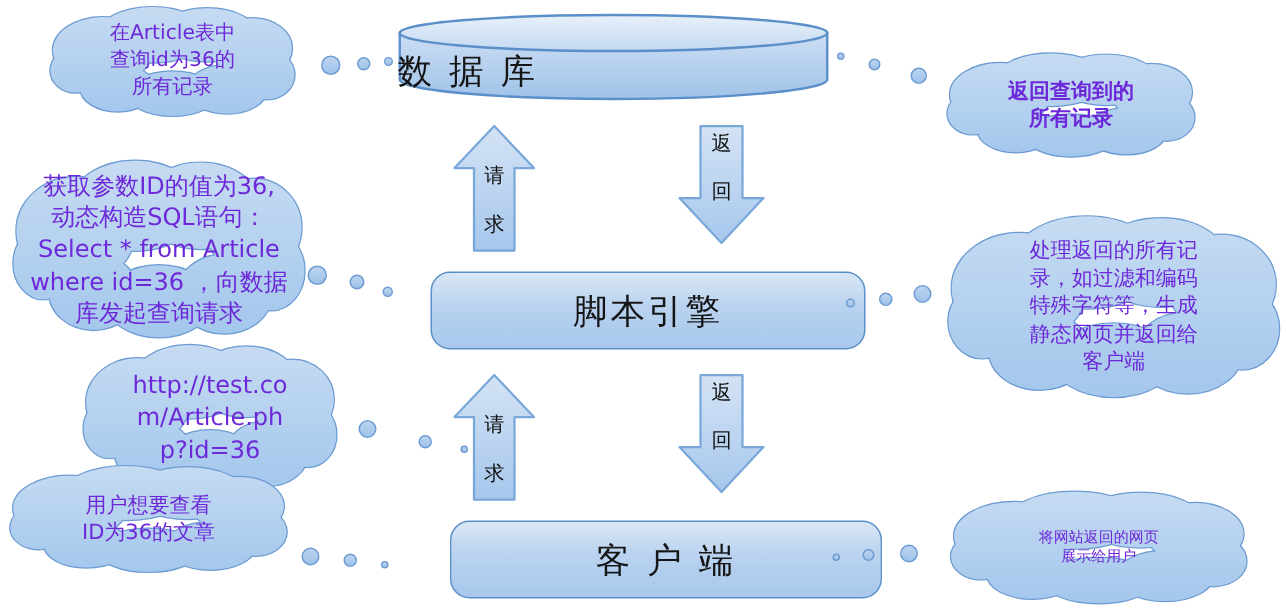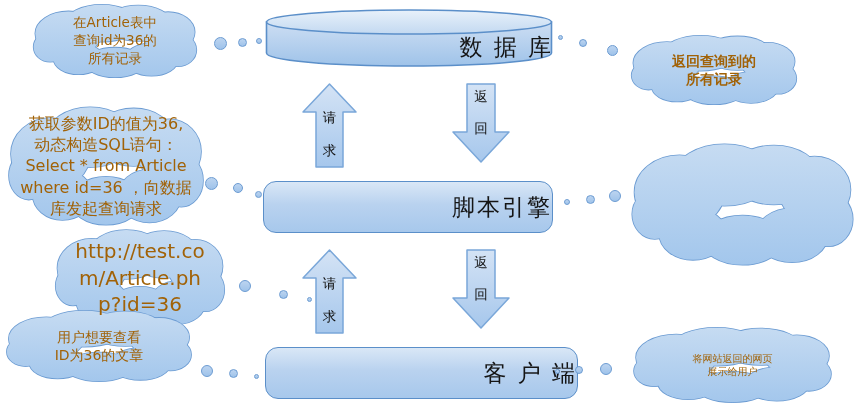--- a/index.html
+++ b/index.html
@@ -5,41 +5,42 @@
   html,body{margin:0;padding:0;background:#fff;}
   .stage{
     position:relative;width:857px;height:406px;background:#ffffff;overflow:hidden;
     font-family:"DejaVu Sans","Liberation Sans",sans-serif;color:#111;
   }
   
   .node{position:absolute;}
   .node-rect{
     background:linear-gradient(180deg,#d9e7f6 0%,#b9d2ef 45%,#a7c8ec 100%);
     border:1.6px solid #5b8fc9;border-radius:13px;
-    display:flex;align-items:center;justify-content:flex-end;
+    display:flex;align-items:center;justify-content:center;
     box-sizing:border-box;
+    margin-left:24px;
   }
   .node-label{font-size:23px;color:#151515;letter-spacing:2px;white-space:pre;}
-  .cyl-label{position:absolute;left:0;right:0;top:24px;text-align:right;
+  .cyl-label{position:absolute;left:0;right:0;top:24px;text-align:left;
     font-size:23px;color:#151515;letter-spacing:2px;white-space:pre;}
   
   .block-arrow{position:absolute;}
   .block-arrow svg{display:block;}
   .arrow-char{
     position:absolute;left:50%;transform:translateX(-50%);
     font-size:13.5px;color:#111;line-height:1;
   }
   
   .cloud{
     position:absolute;display:flex;align-items:center;justify-content:center;
     text-align:center;
   }
   .cloud-bg{position:absolute;left:0;top:0;z-index:0;}
   .cloud-text{
-    position:relative;z-index:1;white-space:pre-line;line-height:1.32;color:#a16207;
+    position:relative;z-index:1;white-space:pre-line;line-height:1.32;color:#6d28d9;
     padding:2px 10px;
   }
   
   .dot{
     position:absolute;border-radius:50%;
     background:linear-gradient(180deg,#bcd4f0,#9fc3ea);
     border:1.5px solid #6b9bd2;box-sizing:border-box;
   }
   
   .watermark{
@@ -74,21 +75,21 @@
       <path d="M1.5,14 V45 A142.5,13 0 0 0 286.5,45 V14 Z" fill="url(#cylBody)" stroke="#5b8fc9" stroke-width="1.6"></path>
       <ellipse cx="144" cy="14" rx="142.5" ry="12" fill="url(#cylTop)" stroke="#5b8fc9" stroke-width="1.6"></ellipse>
     </svg>
     <div class="cyl-label">数 据 库</div>
   </div>
 
   <div class="node node-rect" style="left:263px;top:181px;width:290px;height:52px;">
     <span class="node-label">脚本引擎</span>
   </div>
 
-  <div class="node node-rect" style="left:265px;top:347px;width:313px;height:52px;">
+  <div class="node node-rect" style="left:276px;top:347px;width:288px;height:52px;">
     <span class="node-label">客 户 端</span>
   </div>
 
   <div class="block-arrow" style="left:302px;top:83px;width:55px;height:85px;">
     <svg width="55" height="85" viewBox="0 0 55 85">
       <polygon points="27.5,1 54,29 41,29 41,84 14,84 14,29 1,29" fill="url(#arrowG)" stroke="#7aa7d9" stroke-width="1.5" stroke-linejoin="round"></polygon>
     </svg>
     <span class="arrow-char" style="top:28px">请</span>
     <span class="arrow-char" style="top:61px">求</span>
   </div>
@@ -203,21 +204,21 @@
         <ellipse cx="39.84" cy="41.2" rx="34.4" ry="29.4" fill="url(#cloudGrad2)"></ellipse>
         <ellipse cx="74.24" cy="27.48" rx="37.84" ry="24.5" fill="url(#cloudGrad2)"></ellipse>
         <ellipse cx="112.08" cy="27.48" rx="34.4" ry="23.52" fill="url(#cloudGrad2)"></ellipse>
         <ellipse cx="143.04" cy="39.24" rx="27.52" ry="26.46" fill="url(#cloudGrad2)"></ellipse>
         <ellipse cx="153.36" cy="62.76" rx="18.92" ry="21.56" fill="url(#cloudGrad2)"></ellipse>
         <ellipse cx="125.83999999999999" cy="75.5" rx="27.52" ry="21.56" fill="url(#cloudGrad2)"></ellipse>
         <ellipse cx="88" cy="79.42" rx="30.959999999999997" ry="19.6" fill="url(#cloudGrad2)"></ellipse>
         <ellipse cx="50.160000000000004" cy="74.52" rx="25.8" ry="20.58" fill="url(#cloudGrad2)"></ellipse>
         <ellipse cx="20.92" cy="58.839999999999996" rx="17.2" ry="19.6" fill="url(#cloudGrad2)"></ellipse>
       </svg>
-    <div class="cloud-text" style="font-size:20px">http://test.co
+    <div class="cloud-text" style="font-size:16px">http://test.co
 m/Article.ph
 p?id=36</div>
   </div>
 
   <div class="cloud" style="left:3px;top:308px;width:192px;height:76px;">
       <svg width="192" height="76" class="cloud-bg">
         <defs>
           <linearGradient id="cloudGrad3" gradientUnits="userSpaceOnUse" x1="0" y1="0" x2="0" y2="76">
             <stop offset="0%" stop-color="#c7dcf2"></stop>
             <stop offset="100%" stop-color="#a2c6ec"></stop>
@@ -297,20 +298,25 @@
         <ellipse cx="51.5" cy="51.2" rx="45" ry="36.9" fill="url(#cloudGrad5)"></ellipse>
         <ellipse cx="96.5" cy="33.980000000000004" rx="49.5" ry="30.75" fill="url(#cloudGrad5)"></ellipse>
         <ellipse cx="146" cy="33.980000000000004" rx="45" ry="29.52" fill="url(#cloudGrad5)"></ellipse>
         <ellipse cx="186.5" cy="48.74" rx="36" ry="33.21" fill="url(#cloudGrad5)"></ellipse>
         <ellipse cx="200" cy="78.26" rx="24.75" ry="27.06" fill="url(#cloudGrad5)"></ellipse>
         <ellipse cx="164" cy="94.25" rx="36" ry="27.06" fill="url(#cloudGrad5)"></ellipse>
         <ellipse cx="114.5" cy="99.17" rx="40.5" ry="24.6" fill="url(#cloudGrad5)"></ellipse>
         <ellipse cx="65" cy="93.02" rx="33.75" ry="25.83" fill="url(#cloudGrad5)"></ellipse>
         <ellipse cx="26.75" cy="73.33999999999999" rx="22.5" ry="24.6" fill="url(#cloudGrad5)"></ellipse>
       </svg>
+    <div class="cloud-text" style="font-size:14px">处理返回的所有记
+录，如过滤和编码
+特殊字符等，生成
+静态网页并返回给
+客户端</div>
   </div>
 
   <div class="cloud" style="left:630px;top:325px;width:205px;height:80px;">
       <svg width="205" height="80" class="cloud-bg">
         <defs>
           <linearGradient id="cloudGrad6" gradientUnits="userSpaceOnUse" x1="0" y1="0" x2="0" y2="80">
             <stop offset="0%" stop-color="#c7dcf2"></stop>
             <stop offset="100%" stop-color="#a2c6ec"></stop>
           </linearGradient>
         </defs>

